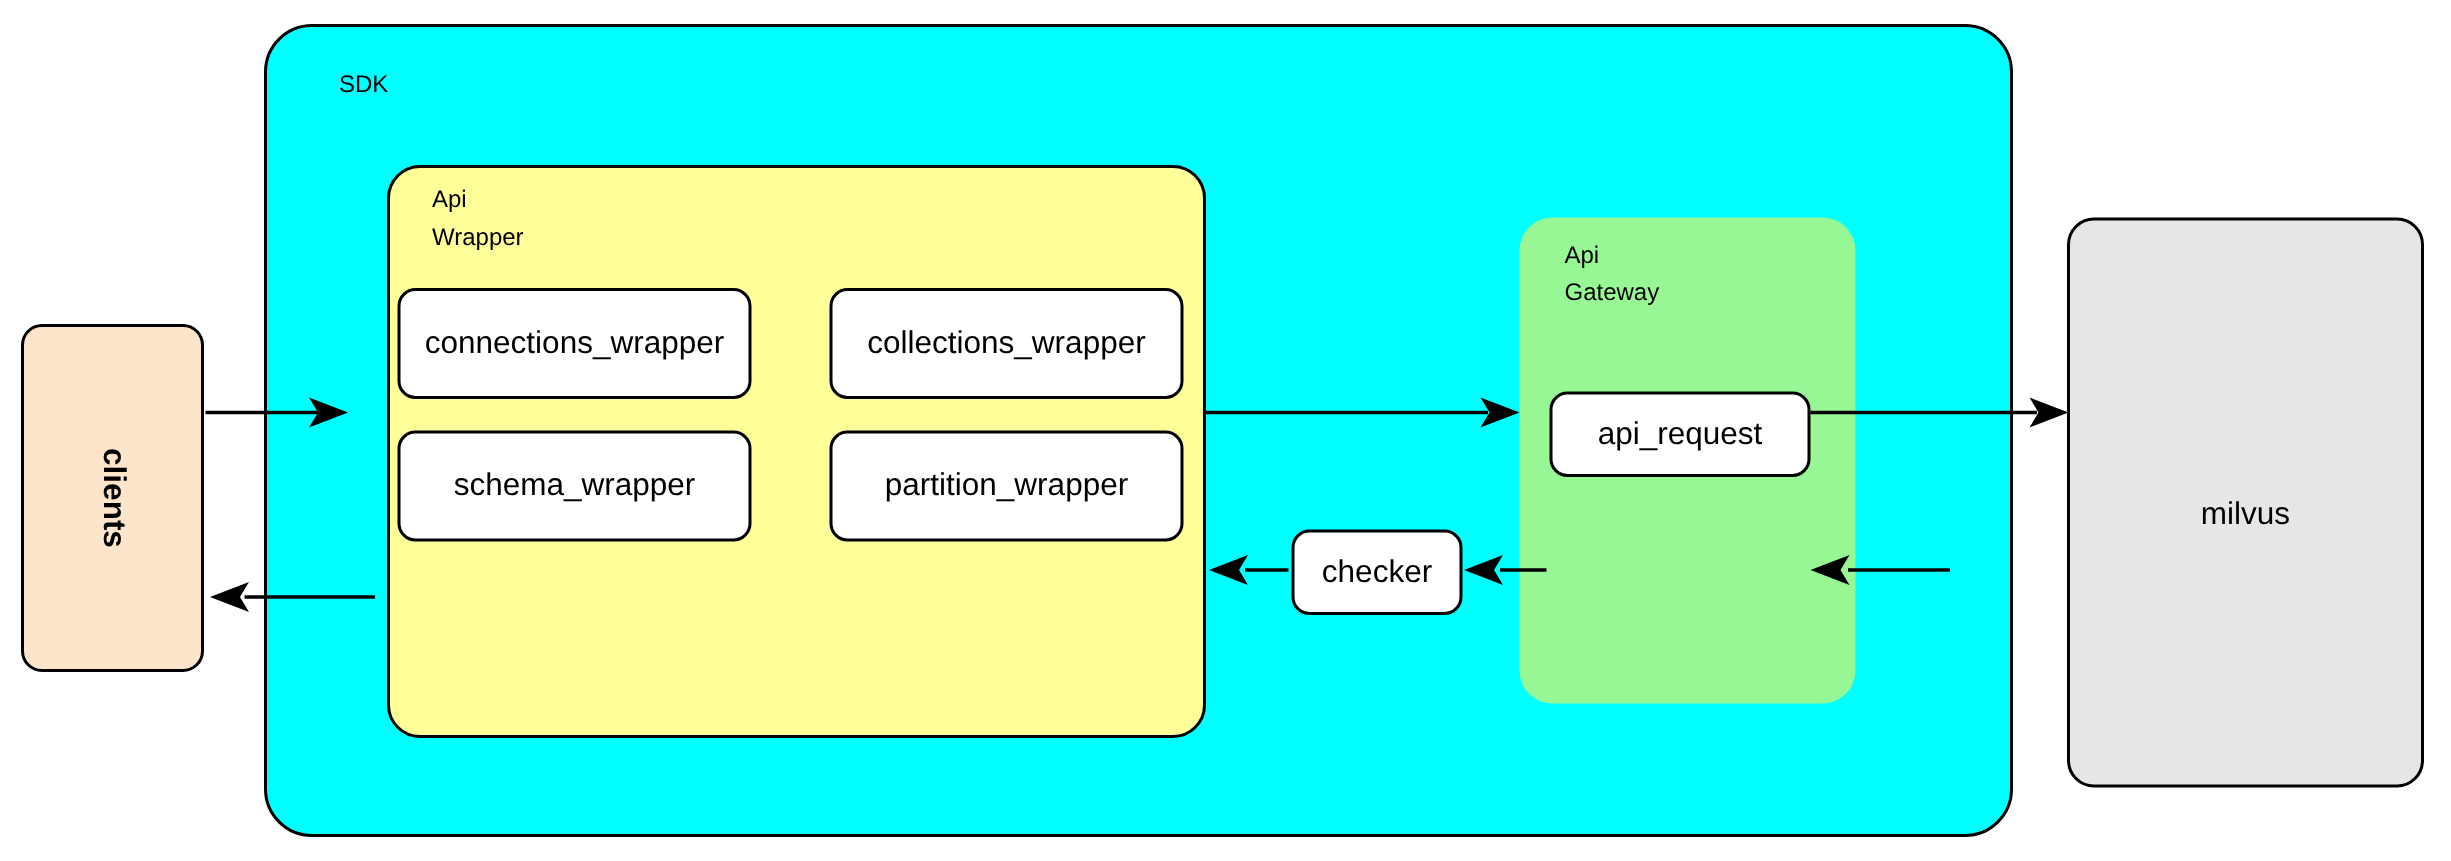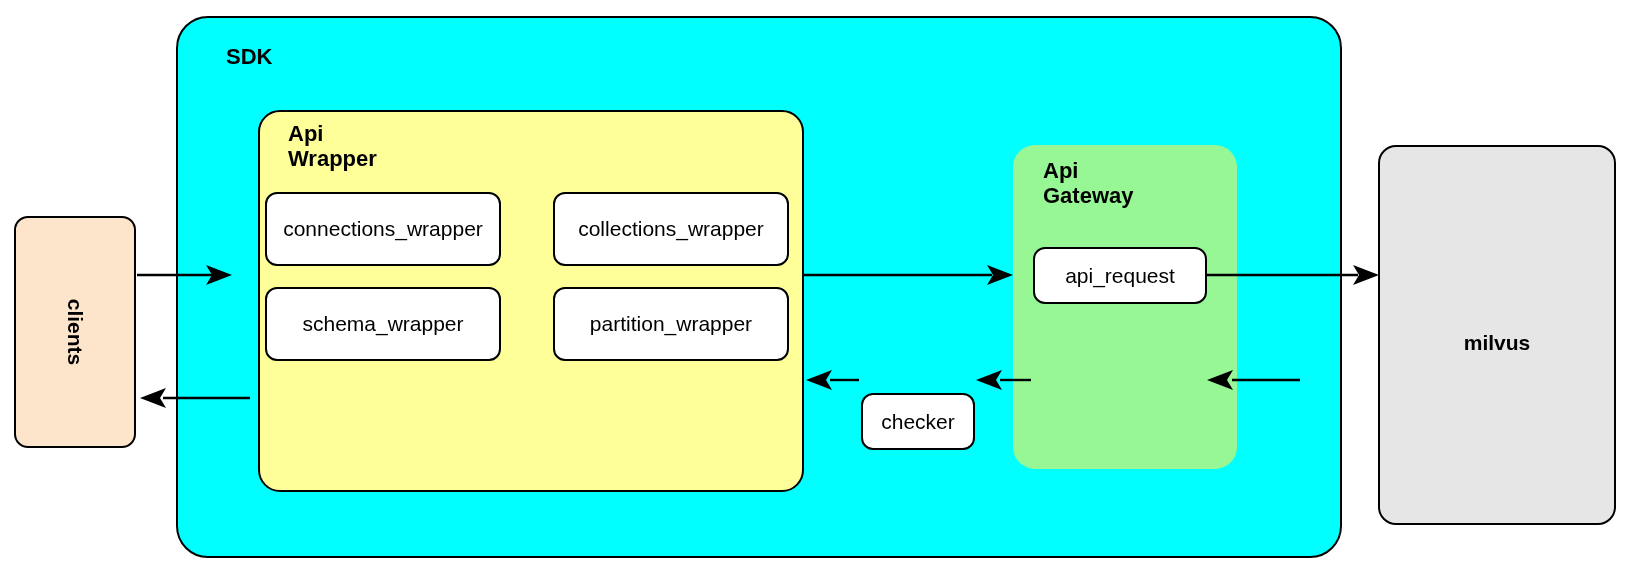--- a/index.html
+++ b/index.html
@@ -58,22 +58,22 @@
     background: #97F794;
     border-radius: 22px;
     border: none;
     align-items: flex-start;
     justify-content: flex-start;
   }
 
   
   .container-title {
     position: absolute;
-    font-weight: bold;
-    font-size: 22px;
+    font-weight: normal;
+    font-size: 16px;
     line-height: 25px;
     color: #000000;
     white-space: pre-line;
   }
   #sdk-title { left: 48px; top: 26px; }
   #api-wrapper-title { left: 28px; top: 9px; }
   #api-gateway-title { left: 30px; top: 13px; }
 
   
   .leaf {
@@ -86,30 +86,29 @@
   
   .wrap-cell { width: 236px; height: 74px; }
   .col-left  { left: 265px; }
   .col-right { left: 553px; text-align: right; }
   .row-1 { top: 192px; }
   .row-2 { top: 287px; }
   .row-3 { top: 383px; }
 
   
   .gw-cell { left: 1033px; width: 174px; height: 57px; }
-  #api-request-box  { top: 247px; }
+  #api-request-box  { top: 261px; }
   #api-response-box { top: 352px; }
 
   
   #checker-box {
     left: 861px;
     top: 353px;
     width: 114px;
     height: 57px;
-    margin-top: 40px;
   }
 
   
   #clients-box {
     left: 14px;
     top: 216px;
     width: 122px;
     height: 232px;
     background: #FCE5CB;
     border: 2px solid #000000;
@@ -126,21 +125,21 @@
   #milvus-box {
     left: 1378px;
     top: 145px;
     width: 238px;
     height: 380px;
     background: #E6E6E6;
     border: 2px solid #000000;
     border-radius: 18px;
   }
   #milvus-label {
-    font-weight: bold;
+    font-weight: normal;
     font-size: 21px;
     margin-top: 16px;
   }
 
   
   .arrow-svg {
     position: absolute;
     left: 0;
     top: 0;
     width: 1634px;

